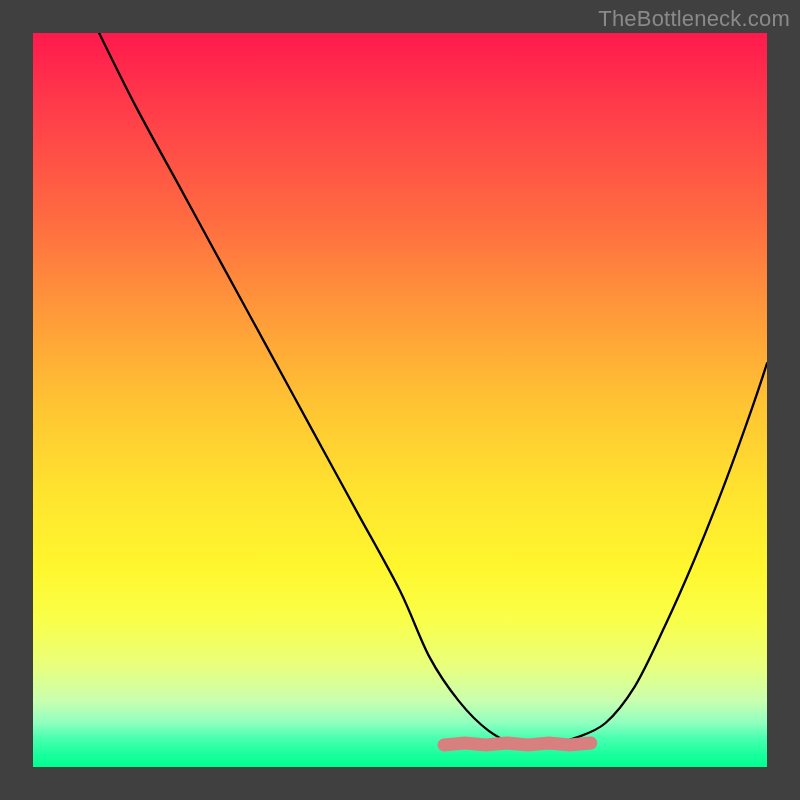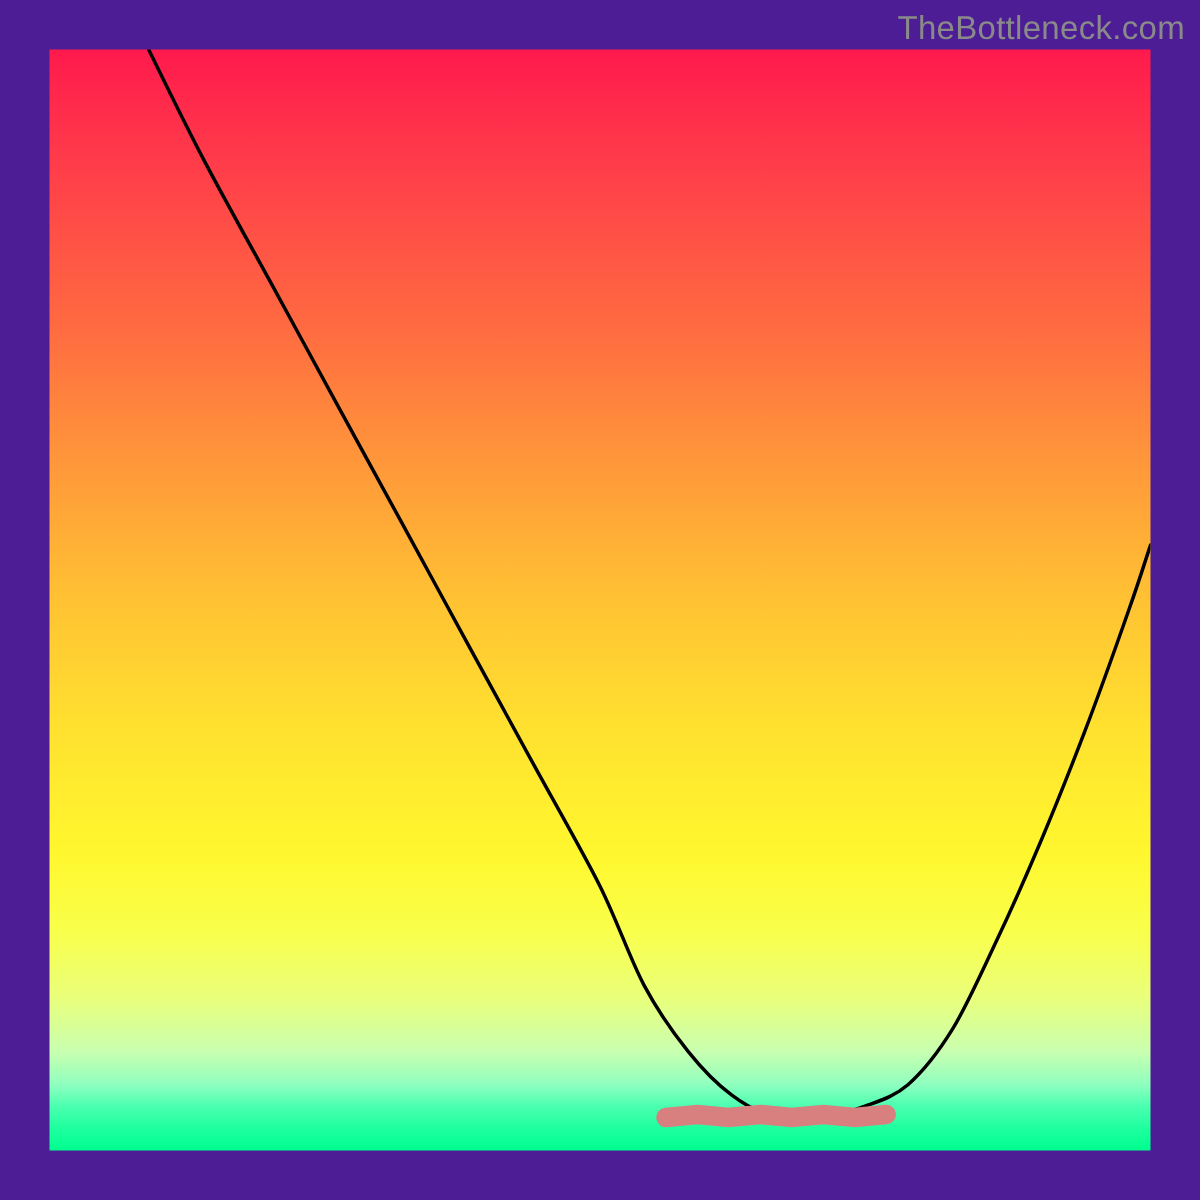--- a/index.html
+++ b/index.html
@@ -10,21 +10,21 @@
     background: #000;
     overflow: hidden;
     font-family: Arial, Helvetica, sans-serif;
   }
   .frame {
     position: absolute;
     left: 0;
     top: 0;
     width: 800px;
     height: 800px;
-    background: #4c1d95;
+    background: #404040;
   }
   .plot-area {
     position: absolute;
     left: 33px;
     top: 33px;
     width: 734px;
     height: 734px;
     
     background: linear-gradient(to bottom,
       #ff1a4d 0%,

